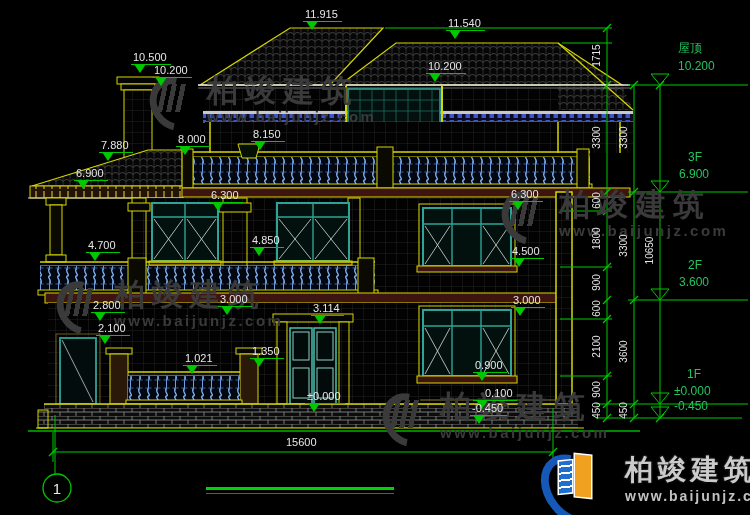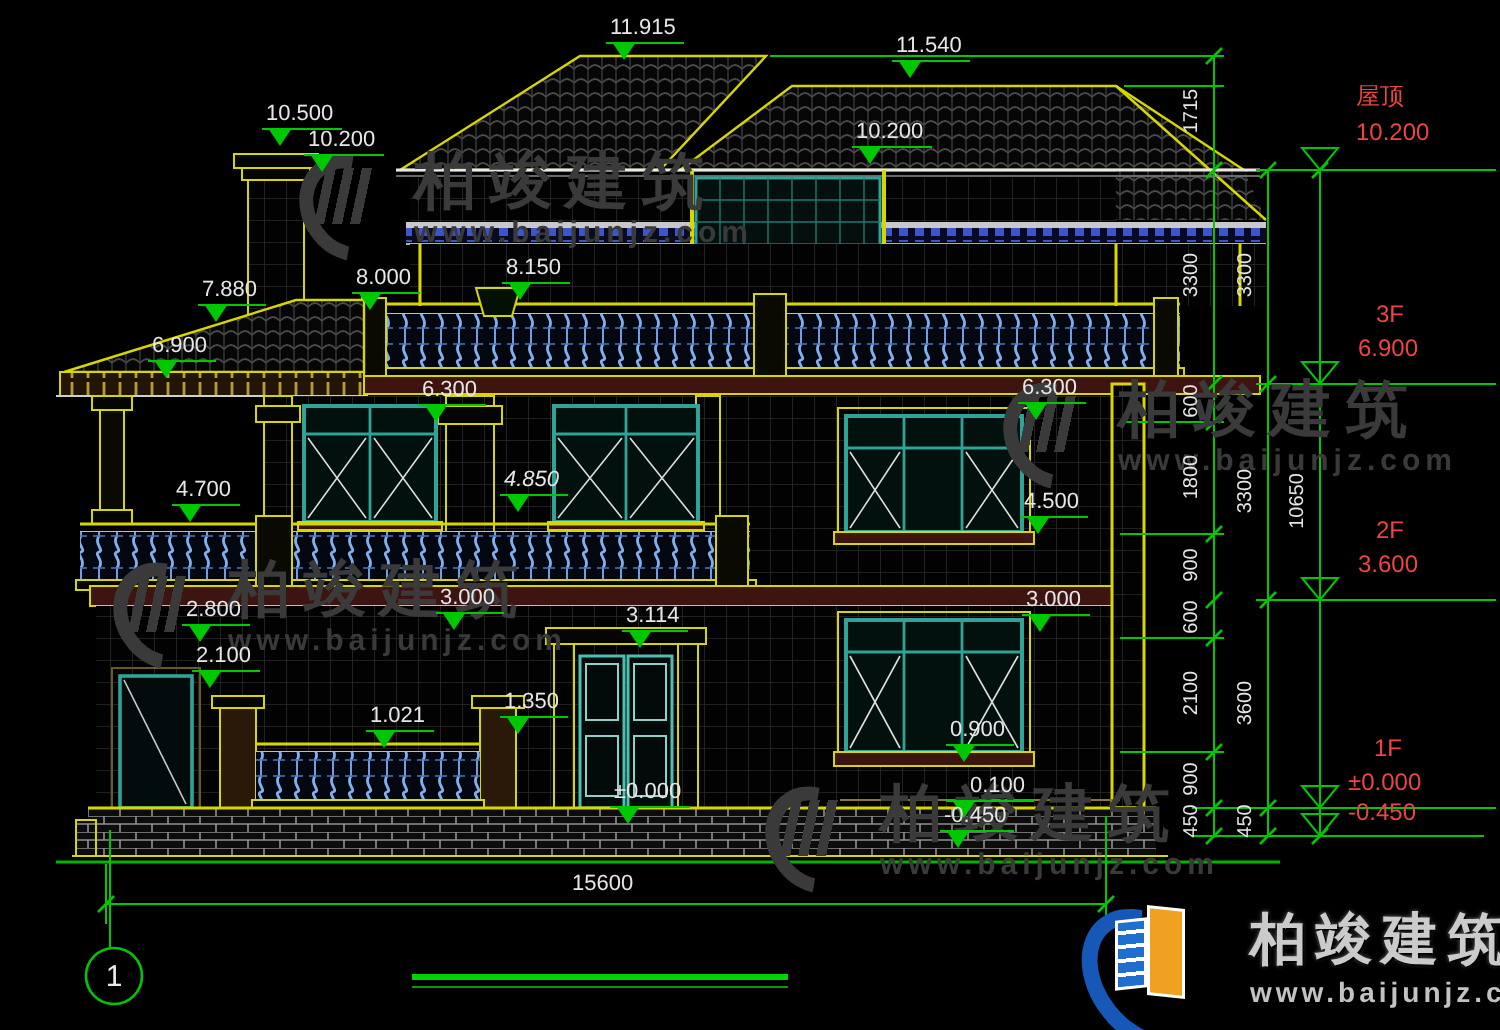--- a/index.html
+++ b/index.html
@@ -8,21 +8,21 @@
   #drawing{position:absolute;left:0;top:0;z-index:1;}
 
   
   .lbl{position:absolute;color:#e6e6e6;font-size:11px;line-height:12px;white-space:nowrap;z-index:3;}
   .elev{border-bottom:1px solid #00c800;padding:0 4px 1px 2px;}
   .elev::after{content:"";position:absolute;left:3px;top:100%;width:0;height:0;
                border-left:6px solid transparent;border-right:6px solid transparent;
                border-top:9px solid #00c800;}
   .vdim{position:absolute;width:44px;text-align:center;color:#e6e6e6;font-size:10px;
         transform:rotate(-90deg);z-index:3;white-space:nowrap;}
-  .flabel{position:absolute;color:#ef4444;font-size:12px;z-index:3;white-space:nowrap;}
+  .flabel{position:absolute;color:#22c55e;font-size:12px;z-index:3;white-space:nowrap;}
 
   
   .title-row{position:absolute;left:203px;top:458px;z-index:3;white-space:nowrap;color:#fff;}
   .title-cn{font-size:22px;font-weight:bold;letter-spacing:1px;}
   .title-scale{font-size:17px;font-weight:bold;margin-left:9px;}
   .tl-under1{position:absolute;left:206px;top:487px;width:188px;height:3px;background:#00d400;z-index:3;}
   .tl-under2{position:absolute;left:206px;top:493px;width:188px;height:1px;background:#009900;z-index:3;}
   .bubble-txt{position:absolute;left:44px;top:480px;width:26px;text-align:center;
               color:#e8e8e8;font-size:15px;z-index:3;}
 
@@ -317,21 +317,21 @@
   <span class="lbl elev" style="left:426px;top:60px;">10.200</span>
   <span class="lbl elev" style="left:131px;top:51px;">10.500</span>
   <span class="lbl elev" style="left:152px;top:64px;">10.200</span>
   <span class="lbl elev" style="left:99px;top:139px;">7.880</span>
   <span class="lbl elev" style="left:176px;top:133px;">8.000</span>
   <span class="lbl elev" style="left:251px;top:128px;">8.150</span>
   <span class="lbl elev" style="left:74px;top:167px;">6.900</span>
   <span class="lbl elev" style="left:209px;top:189px;">6.300</span>
   <span class="lbl elev" style="left:509px;top:188px;">6.300</span>
   <span class="lbl elev" style="left:86px;top:239px;">4.700</span>
-  <span class="lbl elev" style="left:250px;top:234px;font-style:italic;">4.850</span>
+  <span class="lbl elev" style="left:250px;top:234px;">4.850</span>
   <span class="lbl elev" style="left:510px;top:245px;">4.500</span>
   <span class="lbl elev" style="left:218px;top:293px;">3.000</span>
   <span class="lbl elev" style="left:511px;top:294px;">3.000</span>
   <span class="lbl elev" style="left:91px;top:299px;">2.800</span>
   <span class="lbl elev" style="left:311px;top:302px;">3.114</span>
   <span class="lbl elev" style="left:96px;top:322px;">2.100</span>
   <span class="lbl elev" style="left:250px;top:345px;">1.350</span>
   <span class="lbl elev" style="left:183px;top:352px;">1.021</span>
   <span class="lbl elev" style="left:473px;top:359px;">0.900</span>
   <span class="lbl elev" style="left:473px;top:387px;padding-left:12px;">0.100</span>

